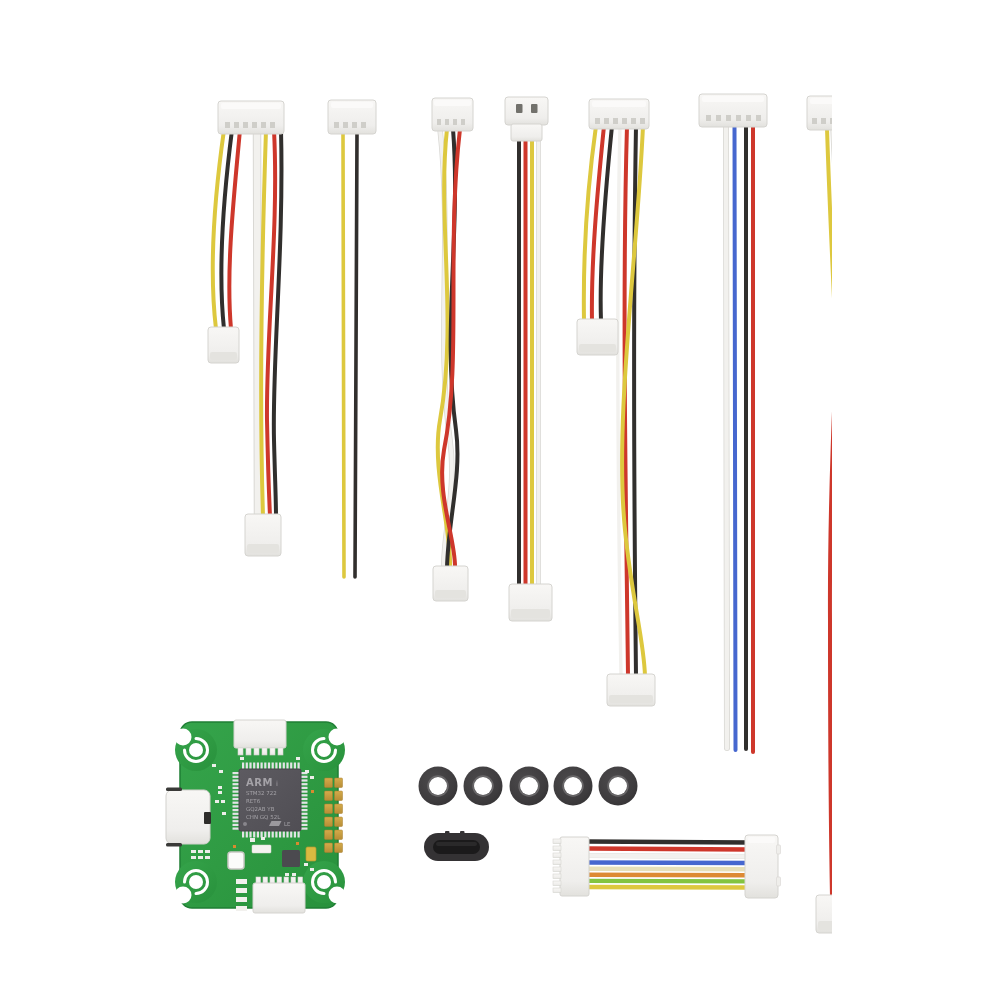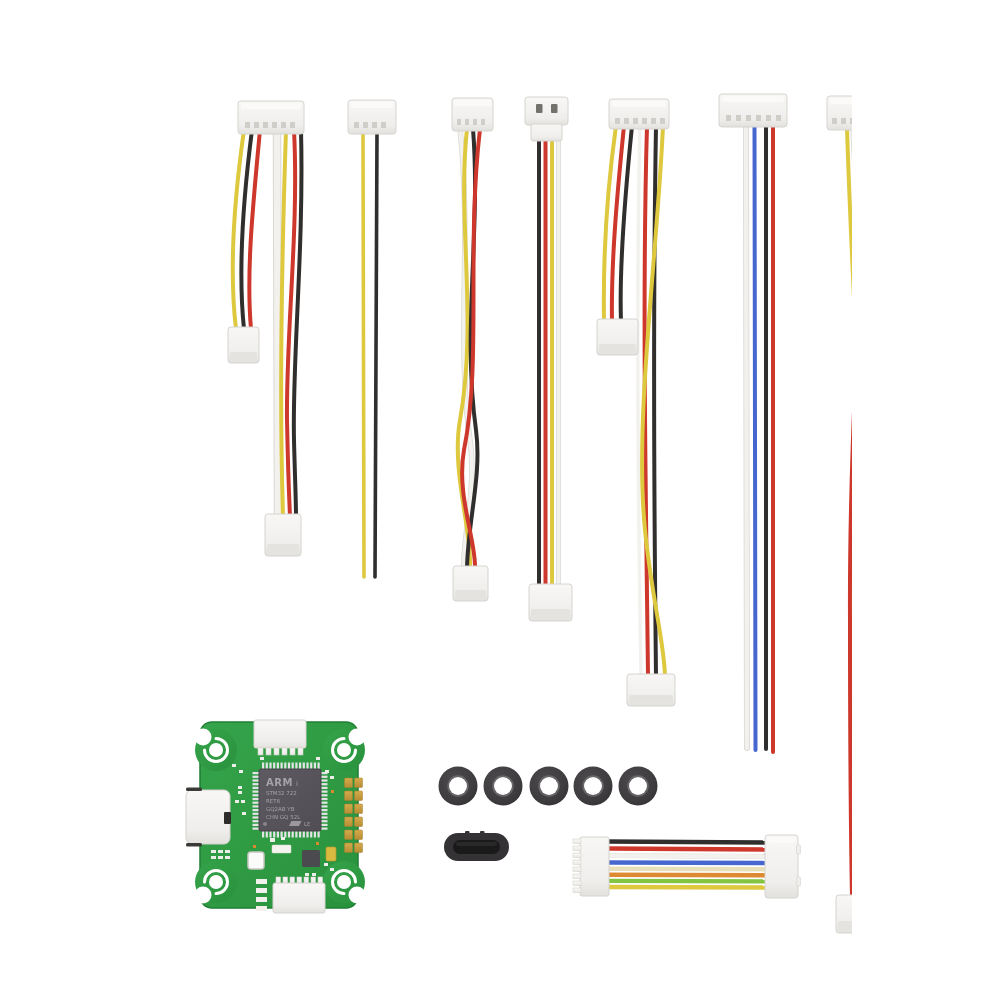--- a/index.html
+++ b/index.html
@@ -1,17 +1,17 @@
 <!DOCTYPE html>
 <html style="--bg: #ffffff; --connEdge: #d5d4d0; --pinDash: #cfcec9; --wireYellow: #ddc83e; --wireRed: #ce372b; --wireBlack: #312f2d; --wireWhite: #f2f1ee; --wireWhiteEdge: #d9d8d4; --wireBlue: #4667cf; --wireOrange: #dd8a33; --wireGreen: #83c440; --wireCream: #e6dfb9; --boardGreen: #2f9b43; --boardGreenDark: #1f7f35; --chipBody: #56545a; --chipText: #a5a3a8; --goldPad: #c59e3f; --grommet: #3e3c3e; --plugBlack: #343234;"><head>
 <meta charset="utf-8">
 <style>
   html,body{margin:0;padding:0;}
   body{font-family:"DejaVu Sans",sans-serif;background:#ffffff;}
-  .stage{position:relative;width:832px;height:1000px;background:var(--bg,#ffffff);overflow:hidden;padding-left:20px;}
+  .stage{position:relative;width:832px;height:1000px;background:var(--bg,#ffffff);overflow:hidden;}
   svg{display:block;}
   .conn{fill:url(#gconn);stroke:var(--connEdge,#d6d5d1);stroke-width:1;}
   .tooth{fill:url(#gconn);stroke:var(--connEdge,#d6d5d1);stroke-width:0.6;}
   .pindash{fill:var(--pinDash,#cfcec9);}
   .wireY{stroke:var(--wireYellow,#ddc83e);}
   .wireR{stroke:var(--wireRed,#ce372b);}
   .wireK{stroke:var(--wireBlack,#312f2d);}
   .wireW{stroke:var(--wireWhite,#f2f1ee);}
   .wireWedge{stroke:var(--wireWhiteEdge,#d9d8d4);}
   .wireB{stroke:var(--wireBlue,#4667cf);}

